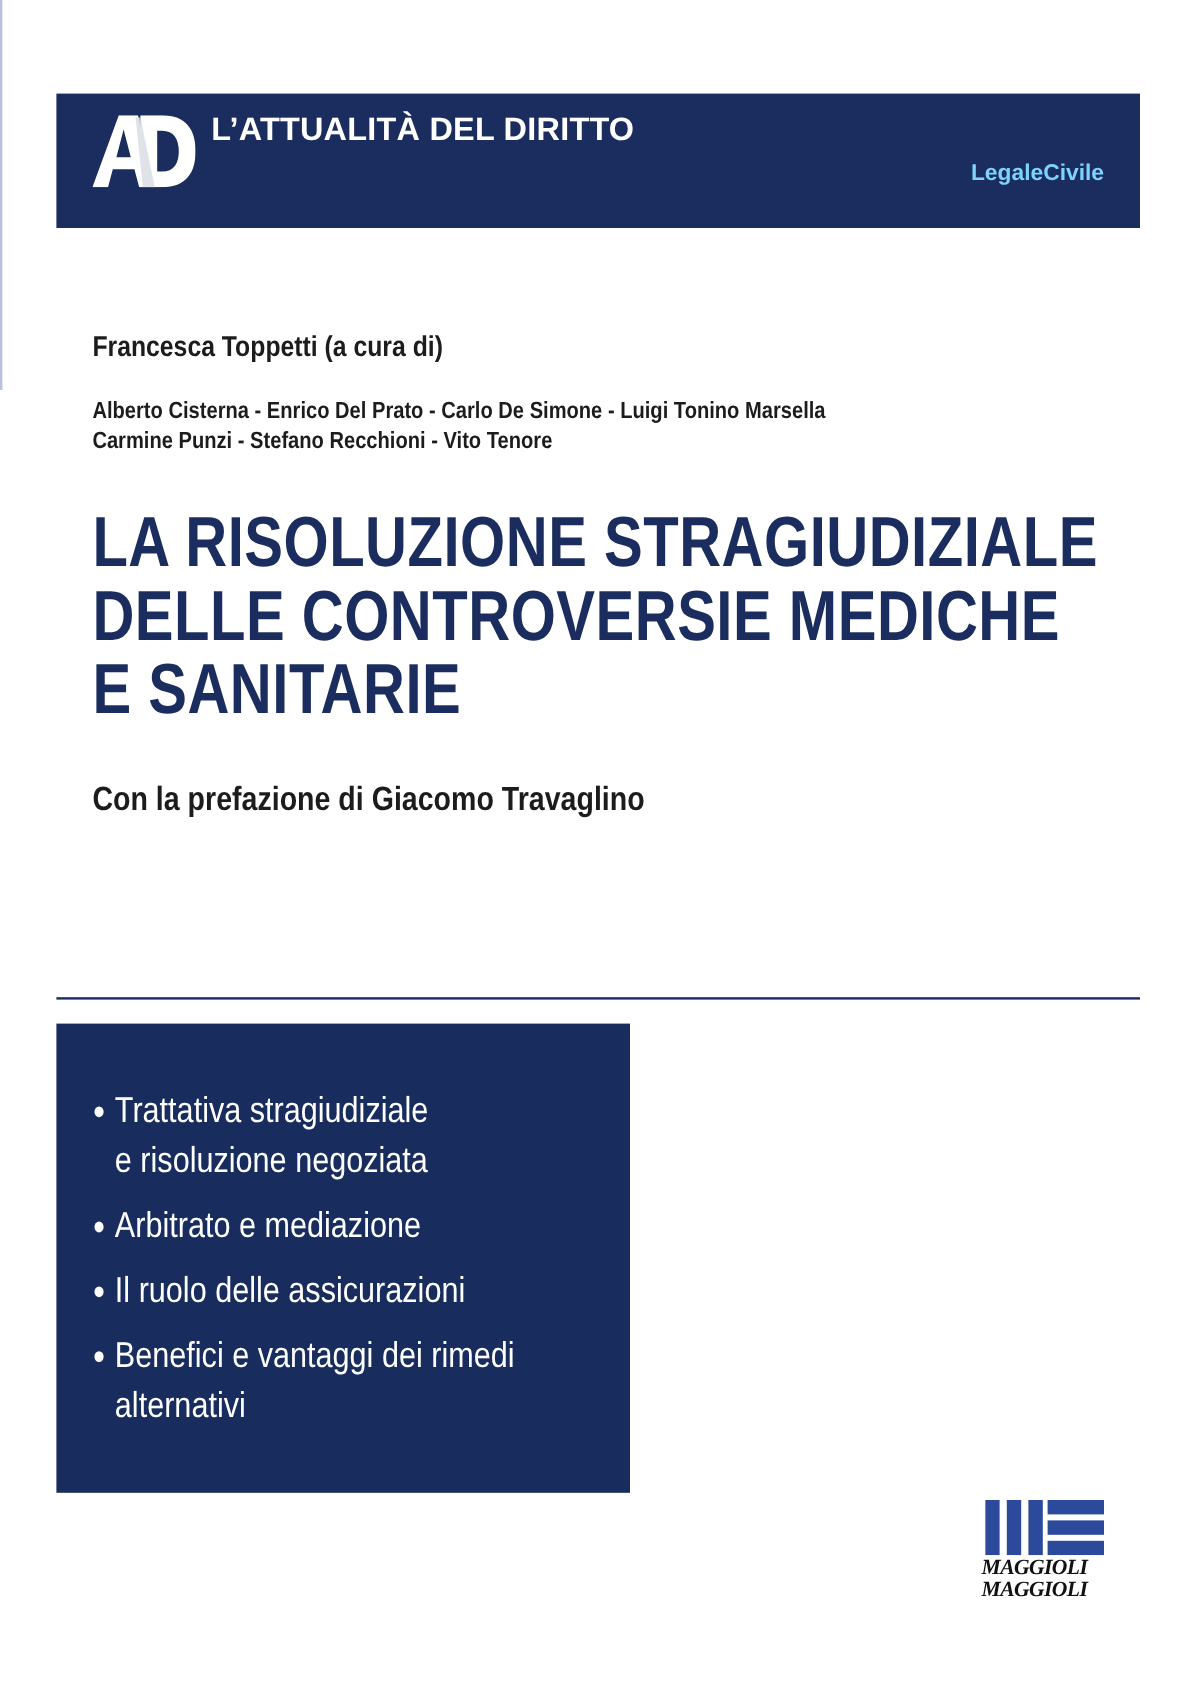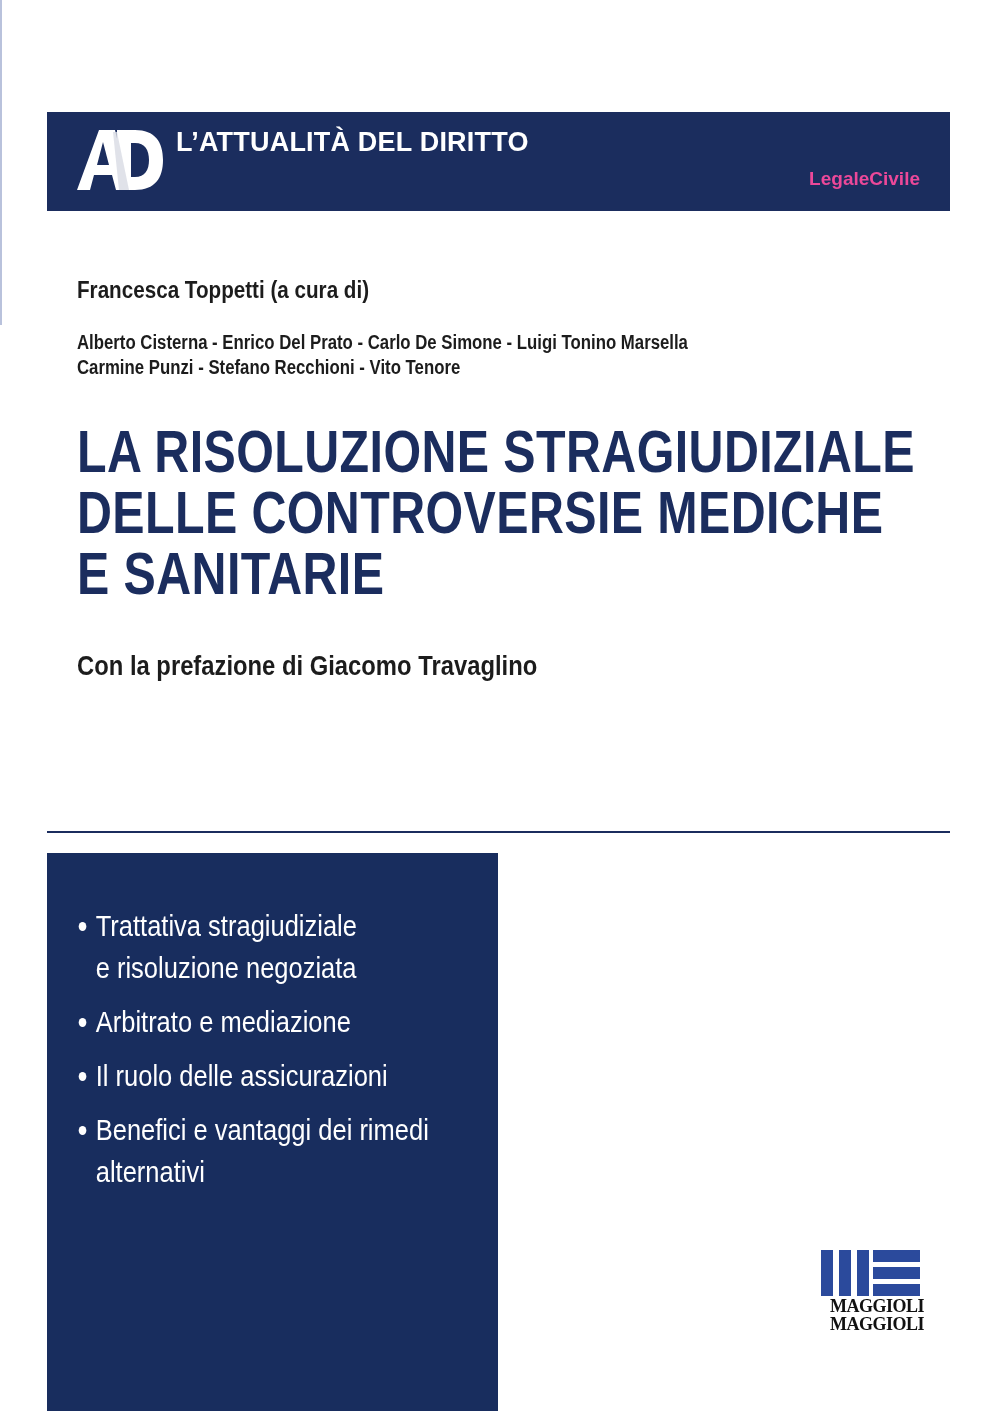--- a/index.html
+++ b/index.html
@@ -6,39 +6,38 @@
     body {
       width: 1000px; height: 1411px; position: relative; overflow: hidden;
       background: #ffffff;
       font-family: "Liberation Sans", sans-serif;
     }
     .left-edge {
       position: absolute; left: 0; top: 0; width: 2px; height: 325px;
       background: #b9c2dc;
     }
     .header-band {
-      position: absolute; left: 47px; top: 78px; width: 903px; height: 99px;
+      position: absolute; left: 47px; top: 78px; width: 903px; height: 112px;
       background: #1b2d5e;
-      margin-top: 34px;
     }
     .ad-logo {
       position: absolute; left: 30px; top: 18px; width: 86px; height: 60px;
     }
     .series-title {
       position: absolute; left: 129px; top: 15px;
       color: #ffffff; font-weight: bold; font-size: 27px; letter-spacing: 0.2px;
       white-space: nowrap;
     }
     .series-sub {
       position: absolute; left: 129px; top: 52px;
       color: #ffffff; font-weight: bold; font-size: 21px; white-space: nowrap;
     }
     .series-collection {
       position: absolute; right: 30px; top: 56px;
-      color: #ec4899; font-weight: bold; font-size: 19px; white-space: nowrap;
+      color: #7dd3fc; font-weight: bold; font-size: 19px; white-space: nowrap;
     }
     .editor {
       position: absolute; left: 77px; top: 276px;
       font-family: "Liberation Sans", sans-serif; font-weight: bold;
       font-size: 24px; color: #1c1c1c; white-space: nowrap;
       transform: scaleX(0.86); transform-origin: left top;
     }
     .authors {
       position: absolute; left: 77px; top: 330px;
       font-weight: bold; font-size: 19.5px; color: #1c1c1c; line-height: 25px;
@@ -53,45 +52,46 @@
     .preface {
       position: absolute; left: 77px; top: 650px;
       font-weight: bold; font-size: 28px; color: #1c1c1c; white-space: nowrap;
       transform: scaleX(0.85); transform-origin: left top;
     }
     .divider {
       position: absolute; left: 47px; top: 831px; width: 903px; height: 2px;
       background: #1b2d5e;
     }
     .features-box {
-      position: absolute; left: 47px; top: 853px; width: 451px; height: 558px;
+      position: absolute; left: 47px; top: 853px; width: 451px; height: 391px;
       background: #182d5e;
+      padding-left: 27px;
     }
     .features-list {
       position: absolute; left: 30px; top: 52px; margin: 0; padding: 0;
       list-style: none;
     }
     .feature-item {
       position: relative; color: #ffffff; font-size: 30px; line-height: 42px;
       padding-left: 22px; margin-bottom: 12px; white-space: nowrap;
       transform: scaleX(0.85); transform-origin: left top;
     }
     .feature-item .bullet {
       position: absolute; left: 2px; top: 17px; width: 9px; height: 9px;
       border-radius: 50%; background: #ffffff;
     }
     .feature-line { display: block; }
     .publisher-logo {
       position: absolute; left: 818px; top: 1247px; width: 106px; height: 90px;
     }
     .publisher-mark { position: absolute; left: 3px; top: 3px; }
     .publisher-name {
-      position: absolute; left: 0; top: 50px; width: 106px; text-align: right;
+      position: absolute; left: 0; top: 50px; width: 106px; text-align: left;
       font-family: "Liberation Serif", serif; font-weight: bold; font-size: 18px;
-      line-height: 18px; color: #111111; letter-spacing: -0.5px;
+      line-height: 18px; color: #111111; letter-spacing: -0.5px; font-style: italic;
     }
   </style>
 </head>
 <body>
 
 <div class="left-edge"></div>
 
 <header class="header-band">
   <svg class="ad-logo" viewBox="0 0 86 60">
     <polygon points="0,60 22,0 38,0 52,60 39,60 35,45 17,45 13,60" fill="#ffffff"></polygon>

